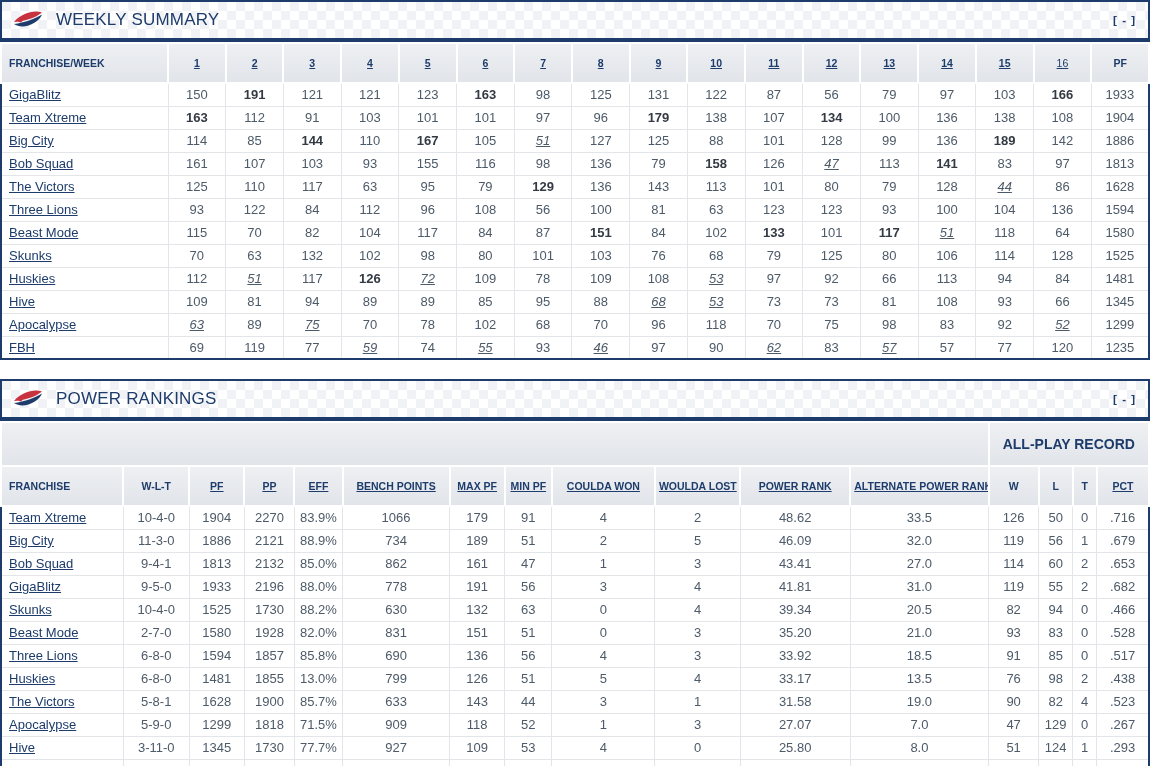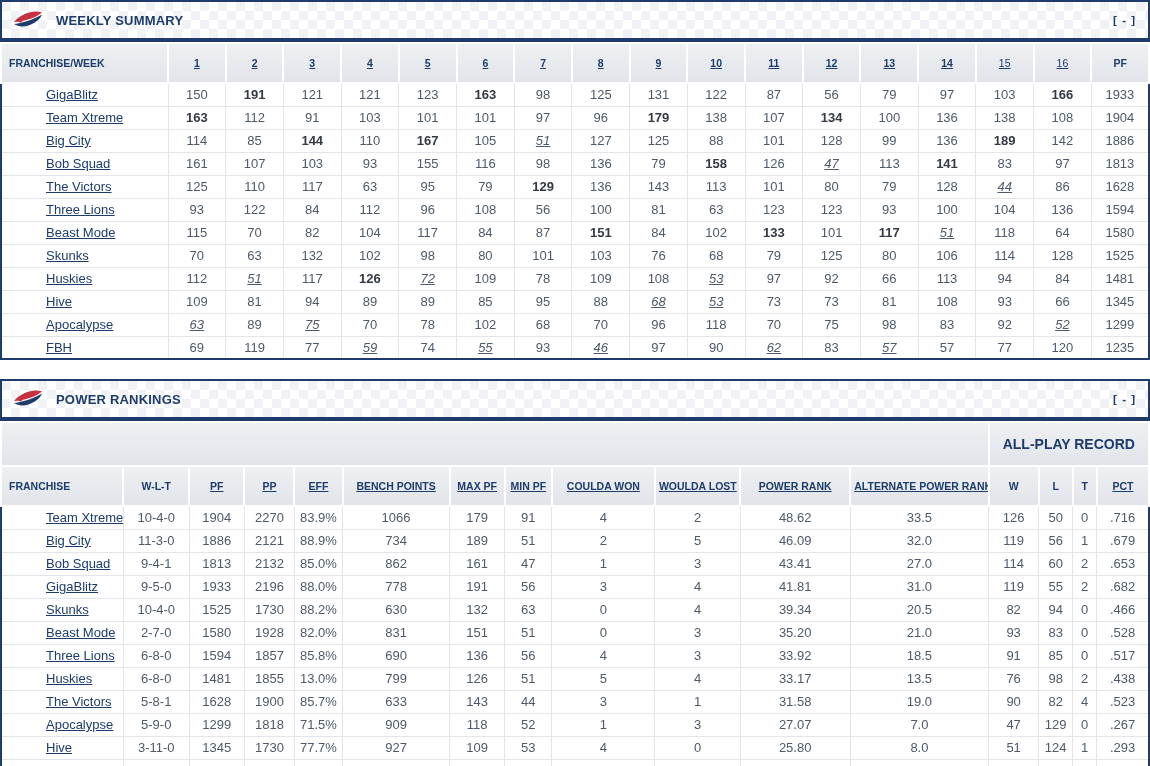--- a/index.html
+++ b/index.html
@@ -15,21 +15,21 @@
   .module-header {
     display:flex; align-items:center; gap:12px;
     height:42px;
     border:2px solid #1d3c6b; border-bottom-width:4px;
     padding:0 12px 0 10px;
     background-color:#fff;
     background-image:repeating-conic-gradient(#ffffff 0% 25%, #f1f2f5 0% 50%);
     background-size:18px 18px;
   }
   .module-title {
-    margin:0; font-size:13px; font-weight:bold; color:#1d3c6b; letter-spacing:.2px;
+    margin:0; font-size:17px; font-weight:normal; color:#1d3c6b; letter-spacing:.2px;
   }
   .collapse-btn {
     margin-left:auto; font-size:11.5px; font-weight:bold; color:#1d3c6b;
     text-decoration:none; cursor:pointer; letter-spacing:1px;
   }
   .logo { display:flex; align-items:center; }
 
   table {
     border-collapse:collapse; table-layout:fixed; width:1150px;
     border:2px solid #1d3c6b; border-top:none;
@@ -47,21 +47,21 @@
   th.spacer { }
 
   td {
     height:23px; padding:1px 3px;
     border-right:1px solid #e3e5e9; border-bottom:1px solid #e3e5e9;
     font-size:13px; color:#4d5a68;
     text-align:center; white-space:nowrap; overflow:hidden;
     background:#fff;
   }
   td.franchise { text-align:left; padding-left:7px; }
-  a.flink { color:#1d3c6b; text-decoration:underline; cursor:pointer; font-size:13px;margin-left:37px; }
+  a.flink { color:#1d3c6b; text-decoration:underline; cursor:pointer; font-size:13px; }
   td.hl-high { font-weight:bold; color:#333a44; }
   td.hl-low  { font-style:italic; text-decoration:underline; }
   td.avg-label { color:#39404a; }
 </style>
 </head>
 <body>
 
 <div class="module">
   <div class="module-header">
     <span class="logo">
@@ -105,21 +105,21 @@
           <th><a style="font-weight:bold">5</a></th>
           <th><a style="font-weight:bold">6</a></th>
           <th><a style="font-weight:bold">7</a></th>
           <th><a style="font-weight:bold">8</a></th>
           <th><a style="font-weight:bold">9</a></th>
           <th><a style="font-weight:bold">10</a></th>
           <th><a style="font-weight:bold">11</a></th>
           <th><a style="font-weight:bold">12</a></th>
           <th><a style="font-weight:bold">13</a></th>
           <th><a style="font-weight:bold">14</a></th>
-          <th><a style="font-weight:normal">15</a></th>
+          <th><a style="font-weight:bold">15</a></th>
           <th><a style="font-weight:normal">16</a></th>
           <th>PF</th>
         </tr>
       </thead>
     <tbody id="ws-body">
         <tr>
           <td class="franchise"><a class="flink">GigaBlitz</a></td>
           <td class="">150</td>
           <td class="hl-high">191</td>
           <td class="">121</td>

